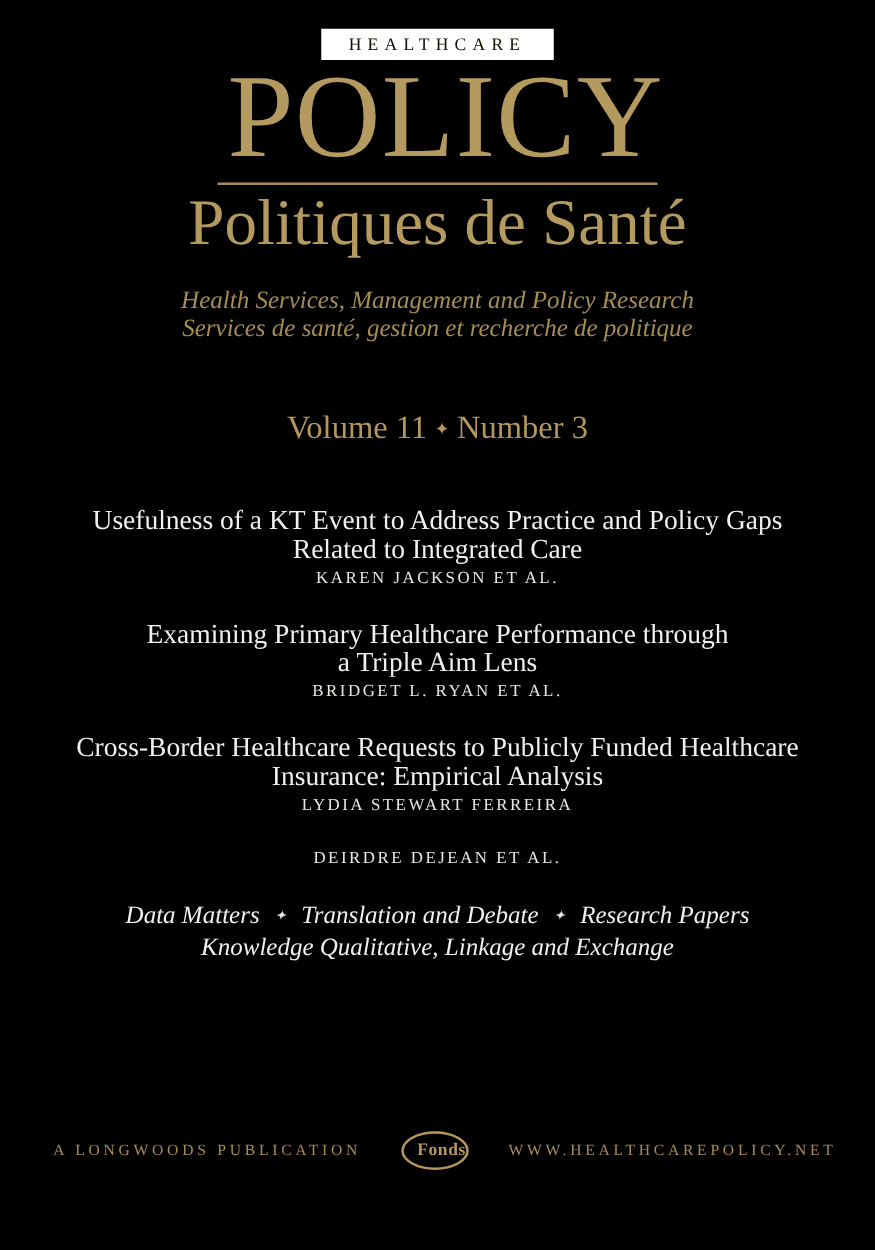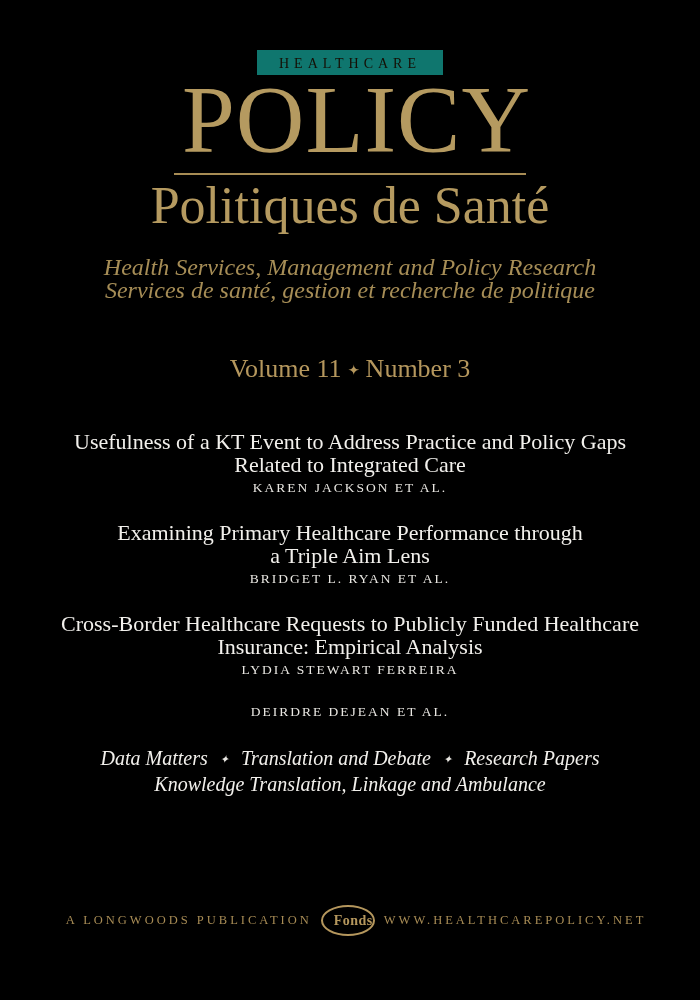--- a/index.html
+++ b/index.html
@@ -13,22 +13,22 @@
     height: 1000px;
     margin: 0 auto;
     background: #000000;
     overflow: hidden;
     font-family: "Liberation Serif", "DejaVu Serif", serif;
     text-align: center;
   }
   
   .kicker-box {
     display: inline-block;
-    margin-top: 50px;
-    background: #0f766e;
+    margin-top: 23px;
+    background: #ffffff;
     padding: 4px 22px 3px 22px;
     min-width: 126px;
   }
   .kicker-box .kicker-text {
     color: #150f05;
     font-size: 14px;
     letter-spacing: 5px;
     font-weight: 400;
   }
   .policy-title {
@@ -50,21 +50,21 @@
     color: #b59a60;
     font-size: 52px;
     line-height: 1.0;
     margin-top: 5px;
     font-weight: 400;
   }
   .taglines {
     margin-top: 24px;
     color: #a68d56;
     font-style: italic;
-    font-size: 24px;
+    font-size: 20px;
     line-height: 23px;
   }
   .issue-line {
     margin-top: 52px;
     color: #b5975d;
     font-weight: 400;
     font-size: 26px;
     line-height: 30px;
   }
   .issue-line .sep,
@@ -104,21 +104,21 @@
   .section-line .sep { color: #e9e7e2; padding: 0 12px; }
   
   .footer {
     position: absolute;
     left: 12px;
     right: 0;
     top: 905px;
     display: flex;
     align-items: center;
     justify-content: center;
-    gap: 9px;
+    gap: 32px;
   }
   .footer .foot-text {
     color: #a88c55;
     font-size: 12.5px;
     letter-spacing: 3px;
   }
   .fonds-logo {
     width: 50px;
     height: 27px;
     border: 2px solid #b5975d;
@@ -186,21 +186,21 @@
     <div class="article">
       <div class="authors">DEIRDRE DEJEAN ET AL.</div>
     </div>
 
   </div>
 
   <div class="section-lines">
     <div class="section-line">
       <span>Data Matters</span><span class="sep">✦</span><span>Translation and Debate</span><span class="sep">✦</span><span>Research Papers</span>
     </div>
-    <div>Knowledge Translation, Linkage and Ambulance</div>
+    <div>Knowledge Qualitative, Linkage and Exchange</div>
   </div>
 
   <div class="footer">
     <span class="foot-text">A LONGWOODS PUBLICATION</span>
     <span class="fonds-logo">
       <span>Fonds</span>
     </span>
     <span class="foot-text">WWW.HEALTHCAREPOLICY.NET</span>
   </div>
 

